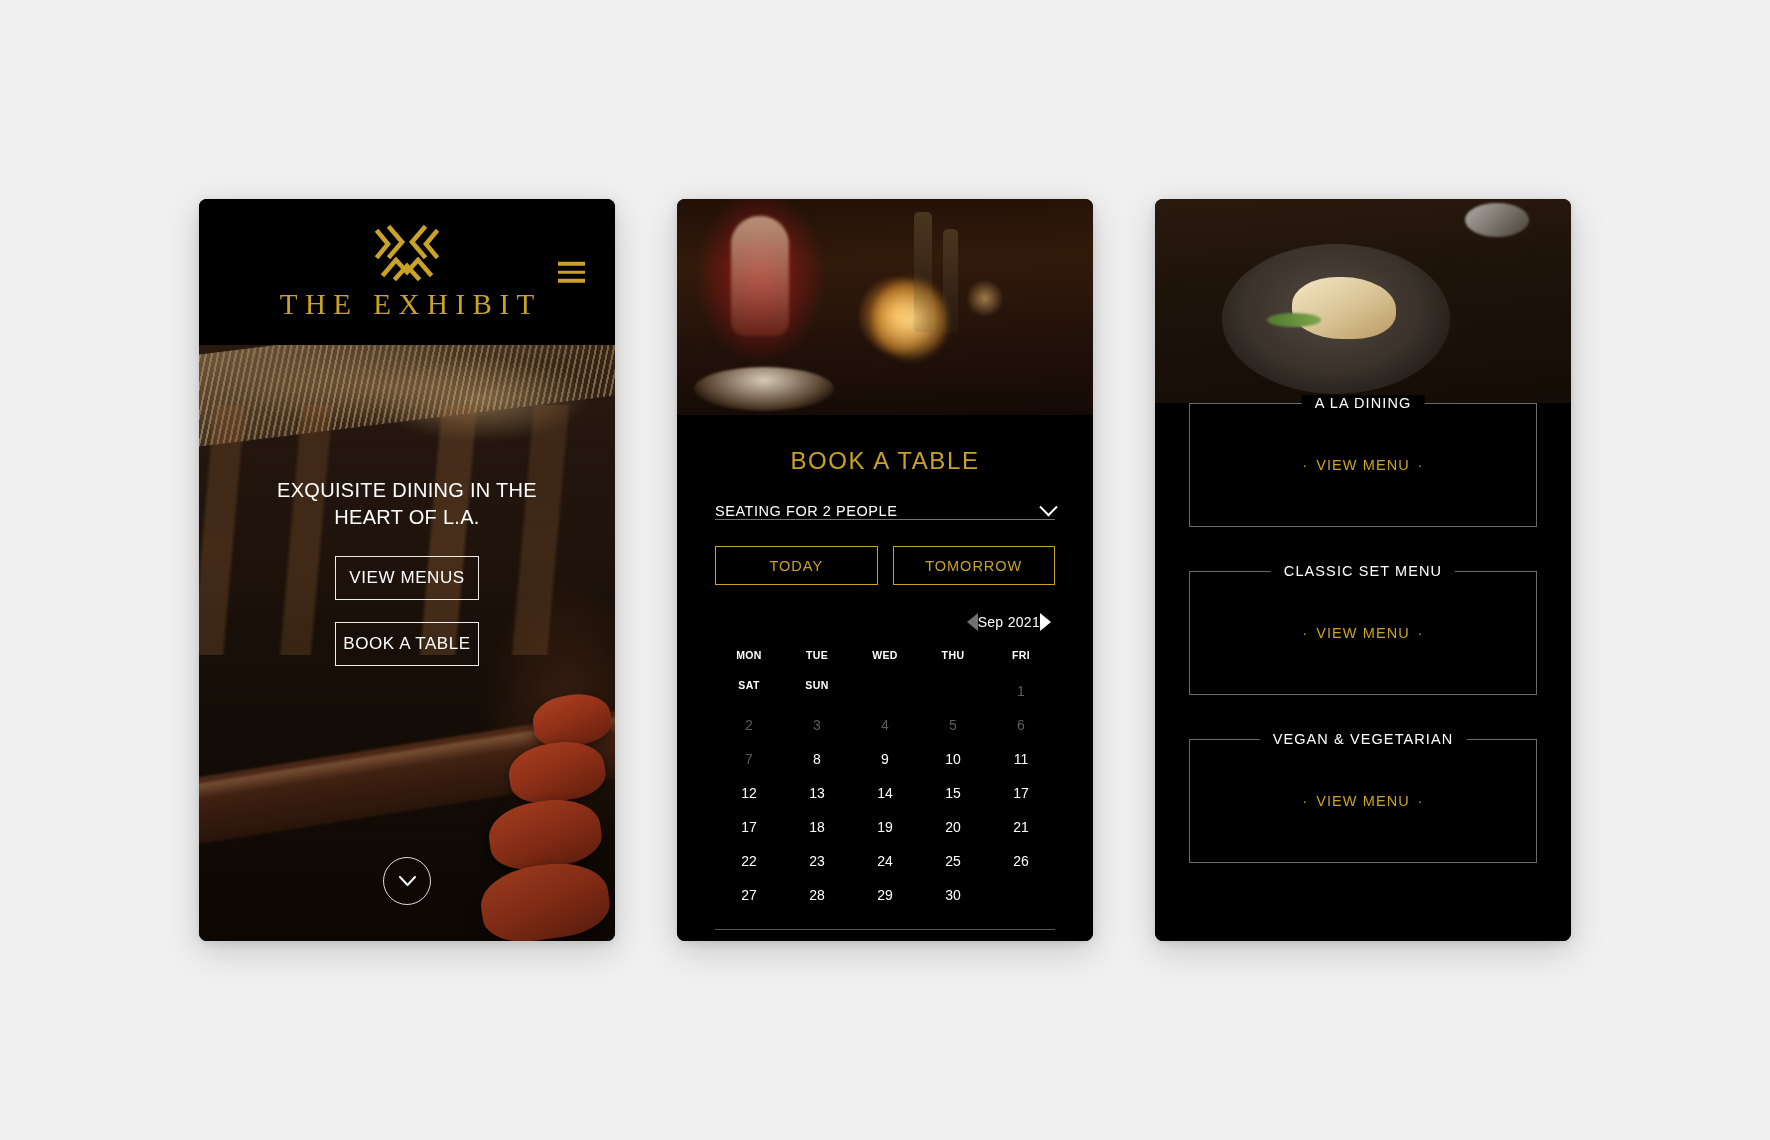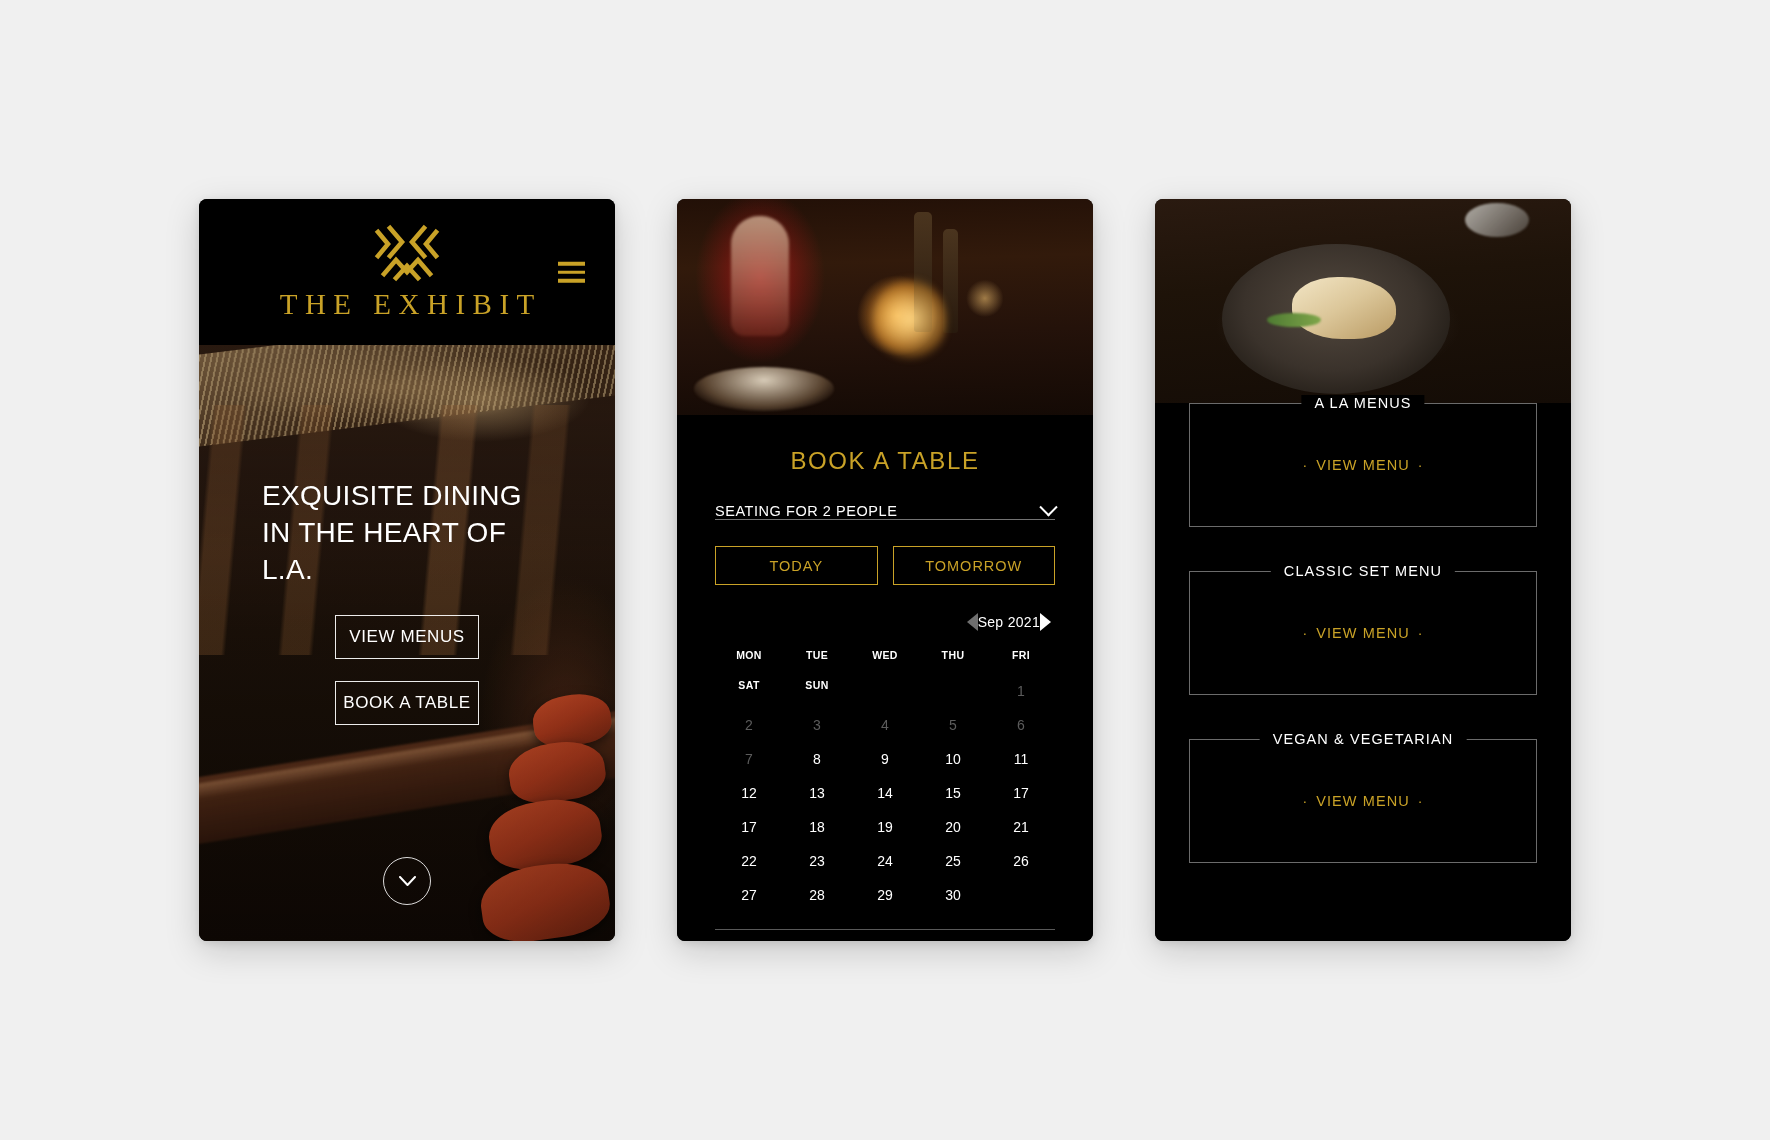--- a/index.html
+++ b/index.html
@@ -172,24 +172,24 @@
     position: absolute;
     inset: 0;
     display: flex;
     flex-direction: column;
     align-items: center;
     padding-top: 132px;
   }
 
   .hero-title {
     color: #fff;
-    font-size: 28px;
+    font-size: 20px;
     font-weight: 300;
     line-height: 1.33;
-    text-align: left;
+    text-align: center;
     letter-spacing: 0.3px;
     width: 290px;
   }
 
   .hero-btn {
     width: 144px;
     height: 44px;
     border: 1.6px solid rgba(255,255,255,0.92);
     background: transparent;
     color: #fff;
@@ -589,21 +589,21 @@
     <div class="p3-photo">
       <div class="p3-utensil"></div>
       <div class="p3-plate"></div>
       <div class="p3-food"></div>
       <div class="p3-garnish"></div>
     </div>
 
     <div class="p3-body">
       <div id="menu-cards">
           <div class="menu-card">
-            <div class="menu-card-title">A LA MENUS</div>
+            <div class="menu-card-title">A LA DINING</div>
             <div class="view-menu-link">
               <span class="dot">·</span>
               <span>VIEW MENU</span>
               <span class="dot">·</span>
             </div>
           </div>
           <div class="menu-card">
             <div class="menu-card-title">CLASSIC SET MENU</div>
             <div class="view-menu-link">
               <span class="dot">·</span>

